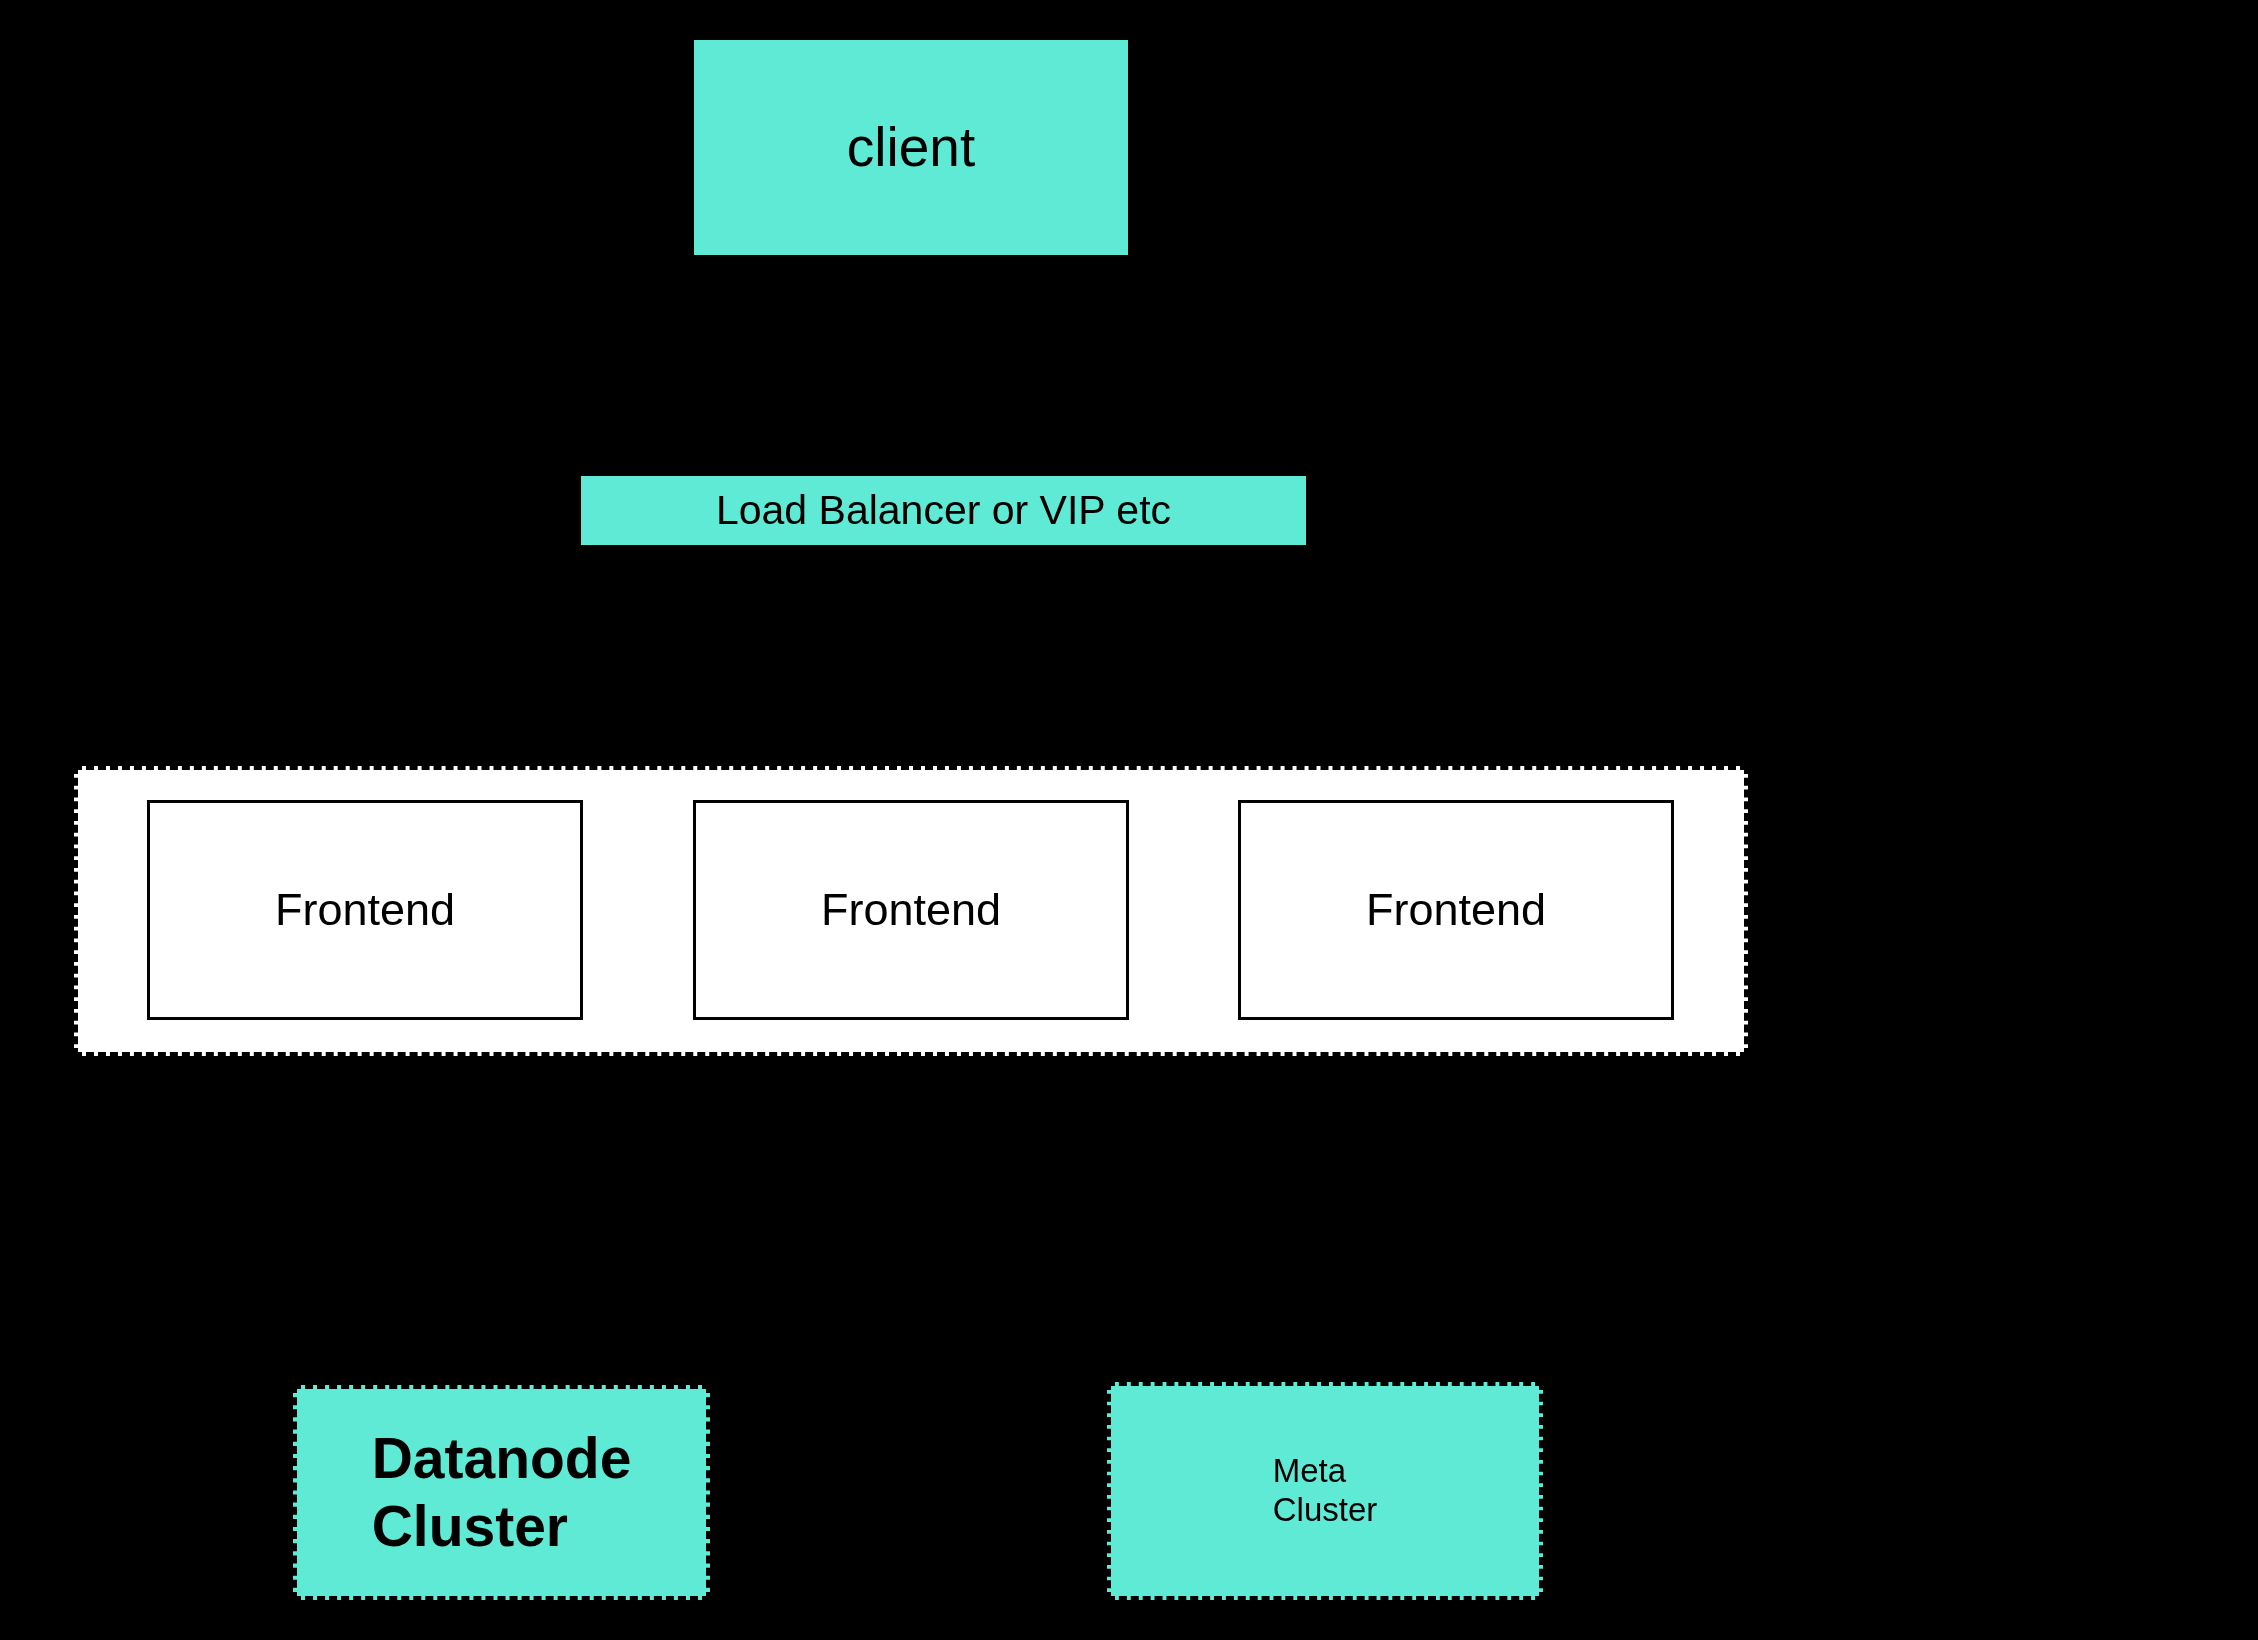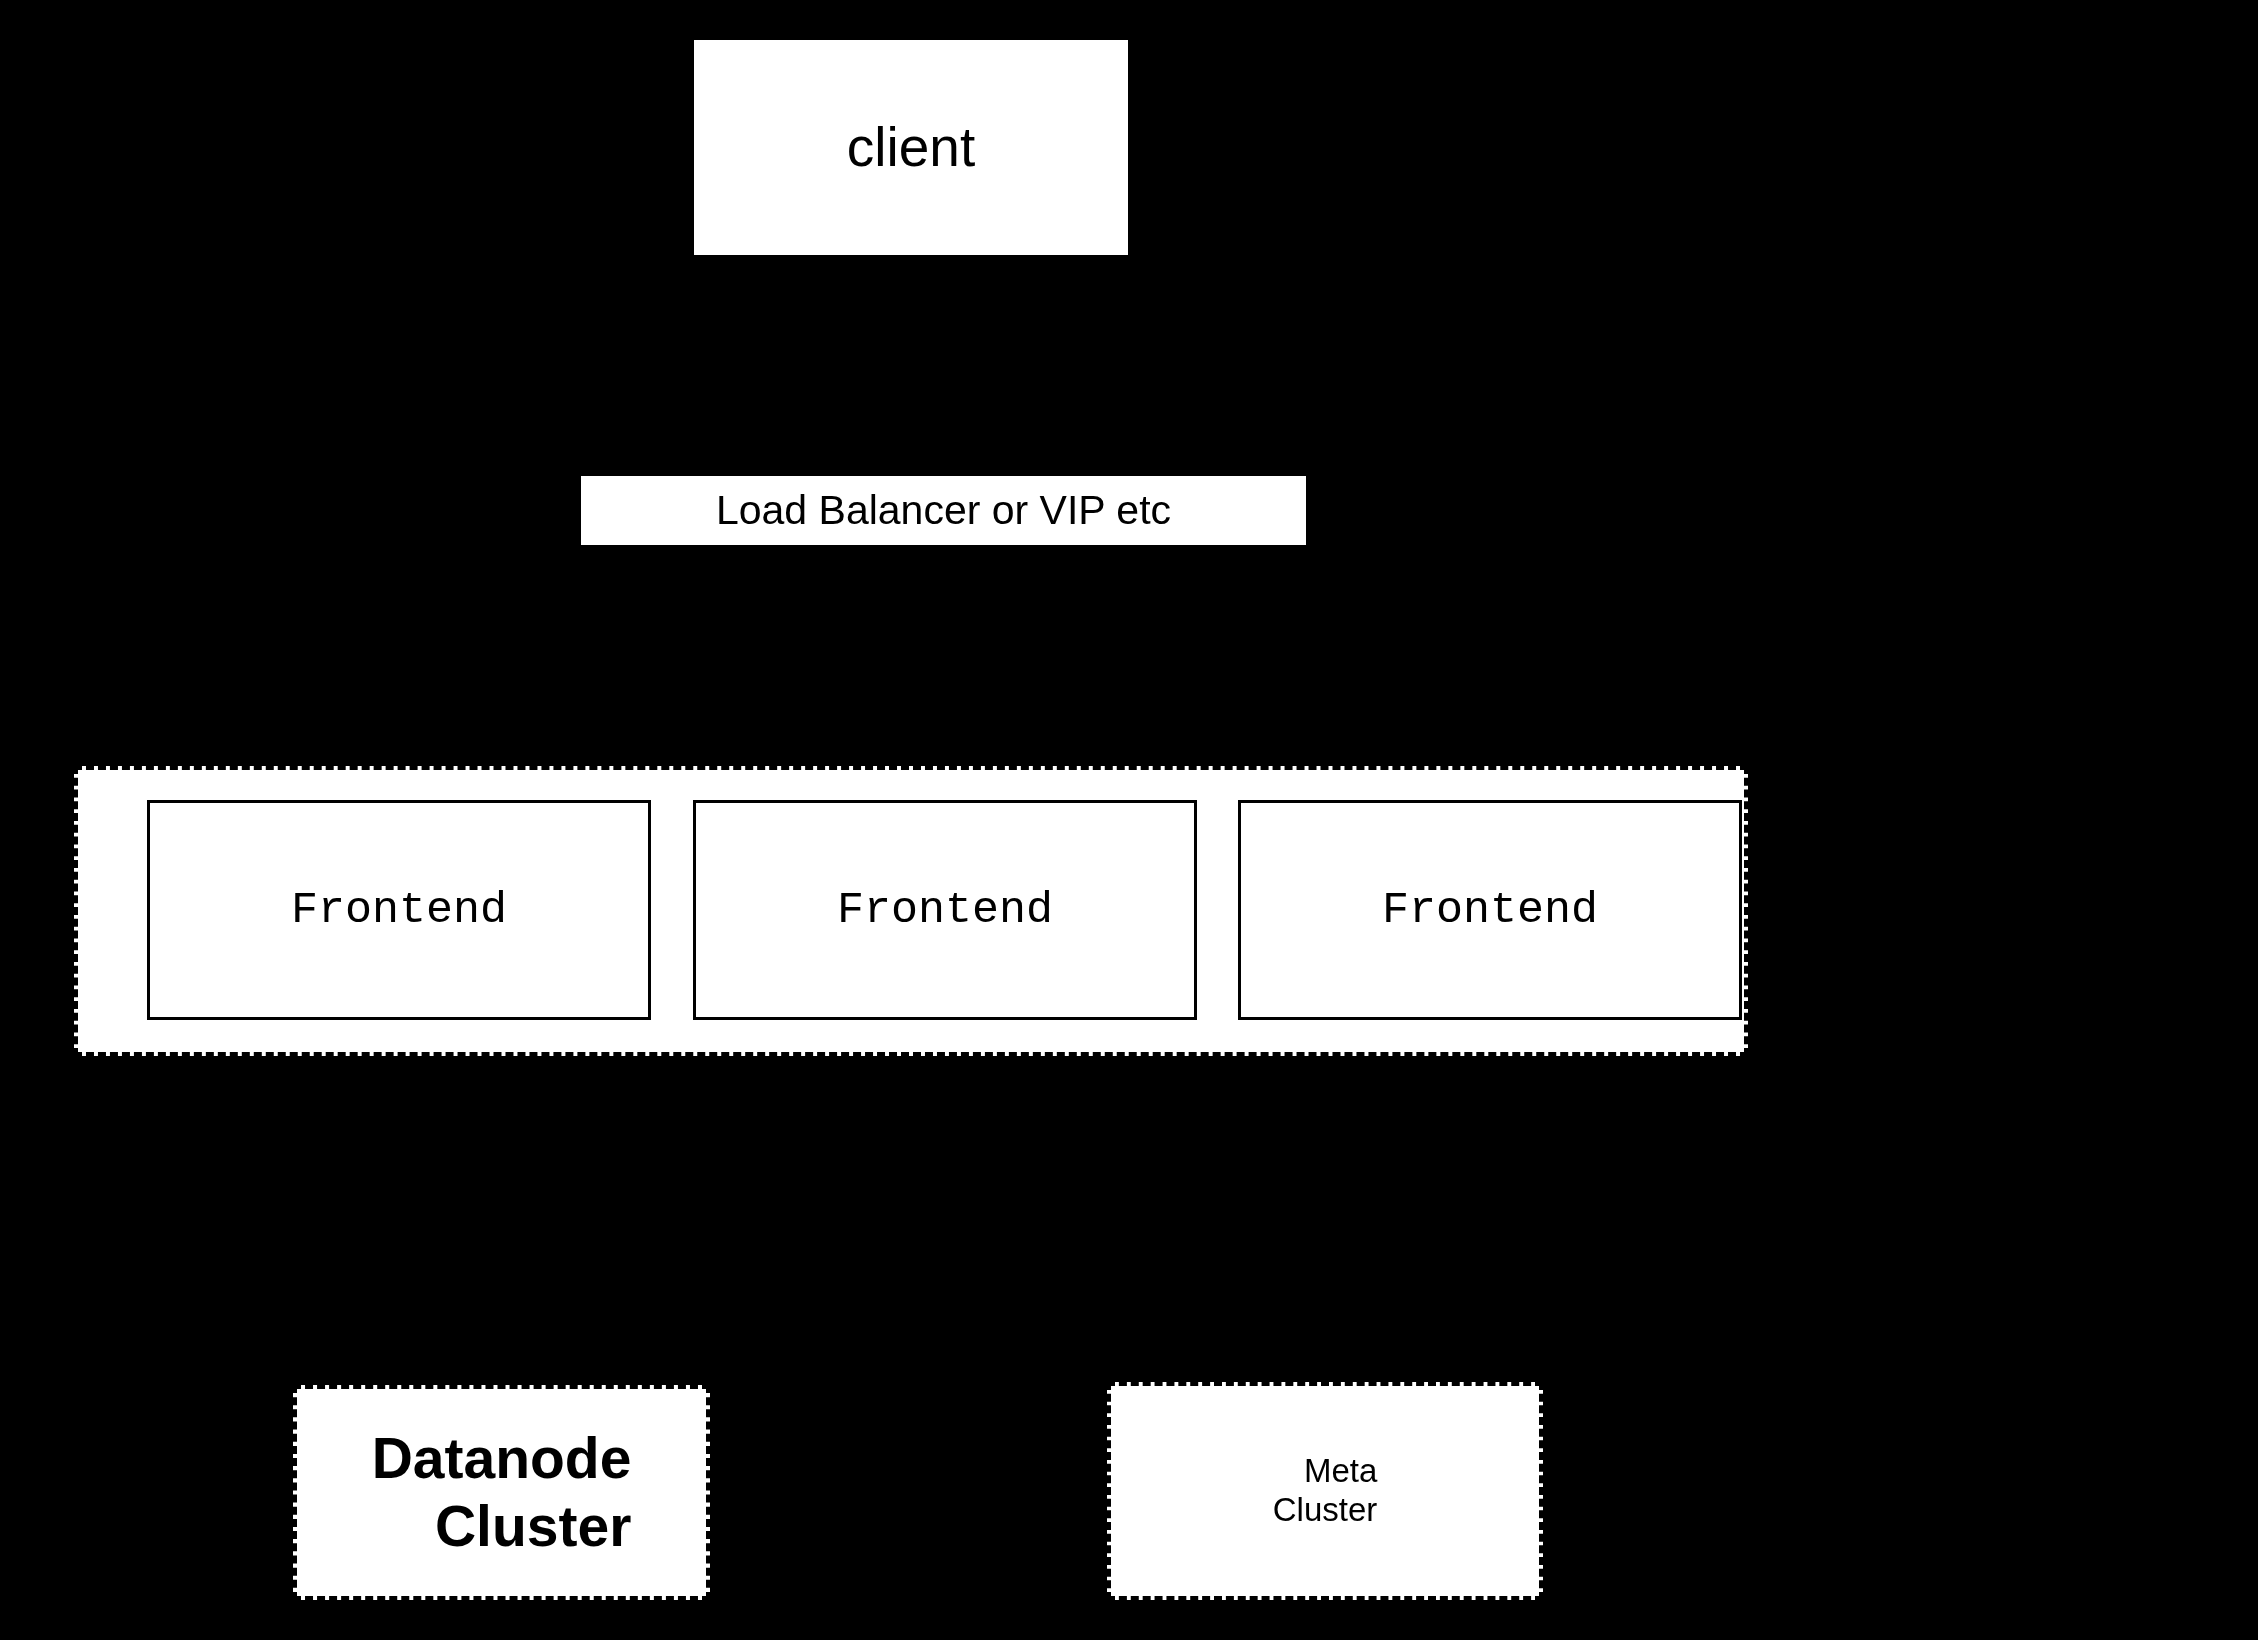--- a/index.html
+++ b/index.html
@@ -17,26 +17,26 @@
     width: 2258px;
     height: 1640px;
     background: #000000;
     overflow: hidden;
   }
 
   
   .node {
     position: absolute;
     box-sizing: border-box;
-    background: #ffffff;
+    background: #5eead4;
     color: #000000;
     display: flex;
     align-items: center;
     justify-content: center;
-    text-align: right;
+    text-align: left;
     line-height: 1.18;
     white-space: pre-line;
   }
   .node.dashed {
     border: 3.6px dashed #000000;
   }
   .node.plain {
     border: none;
   }
 
@@ -76,22 +76,21 @@
     box-sizing: border-box;
     background: #ffffff;
     border: 3.6px solid #000000;
     display: flex;
     align-items: center;
     justify-content: center;
     font-size: 45px;
     color: #000000;
     top: 800px;
     height: 220px;
-    width: 504px;
-    font-family: Liberation Mono, monospace;
+    width: 436px;
   }
   #frontend-node-0 { left: 147px; }
   #frontend-node-1 { left: 693px; }
   #frontend-node-2 { left: 1238px; }
 
   #datanode-cluster-node {
     left: 293px;
     top: 1385px;
     width: 417px;
     height: 215px;

